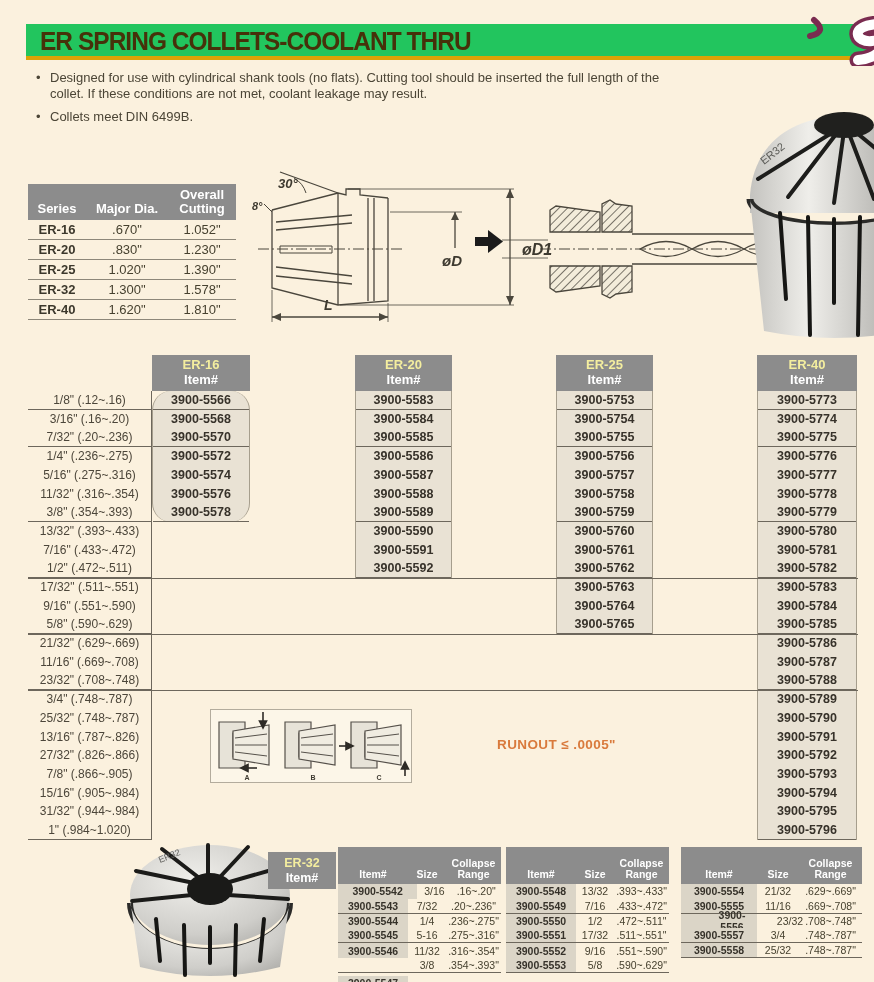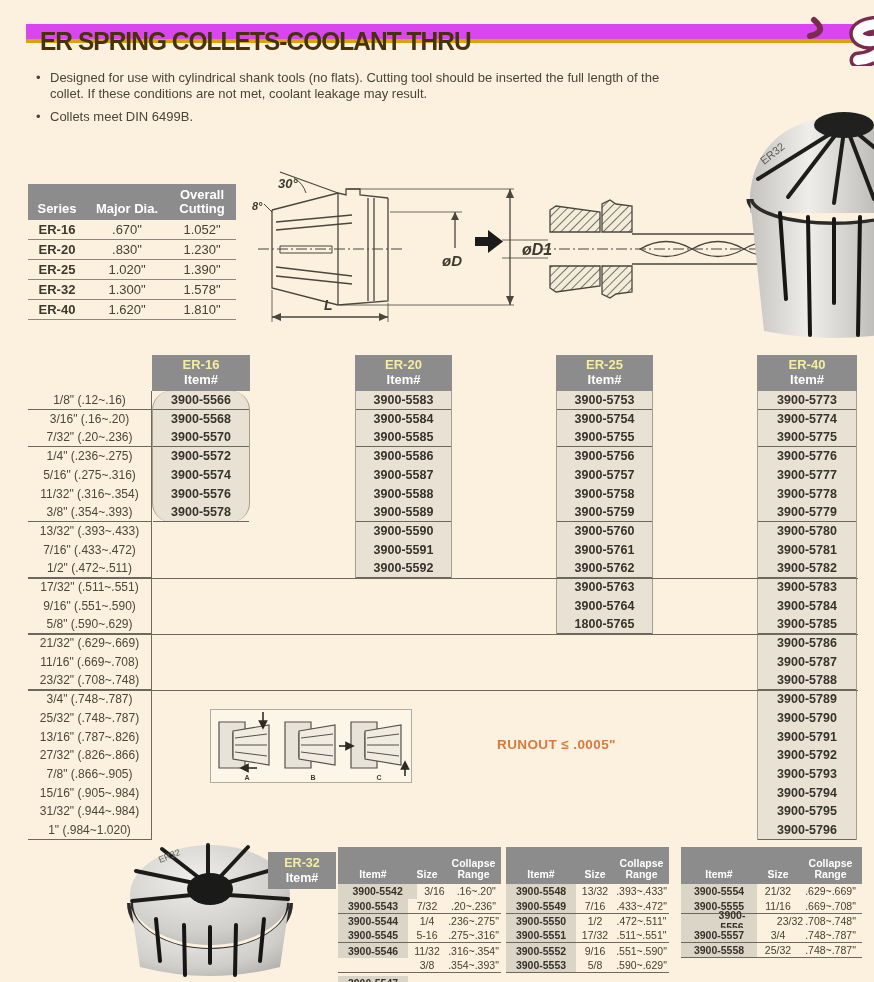--- a/index.html
+++ b/index.html
@@ -1,21 +1,21 @@
 <!DOCTYPE html>
 <html><head>
 <meta charset="utf-8">
 <style>
   html,body{margin:0;padding:0;background:#fbf1de;}
   #page{position:relative;width:874px;height:982px;background:#fbf1de;overflow:hidden;
         font-family:"Liberation Sans",sans-serif;color:#46412f;}
   *{box-sizing:border-box;}
 
   
-  .title-bar{position:absolute;left:26px;top:24px;right:0;height:19px;background:#d946ef;
+  .title-bar{position:absolute;left:26px;top:24px;right:0;height:36px;background:#22c55e;
              border-bottom:4px solid #dba306;}
   .title-text{position:absolute;left:14px;top:2px;font-size:26px;font-weight:800;color:#46310a;
               letter-spacing:-1px;transform:scaleX(.94);transform-origin:left;white-space:nowrap;}
   #logo-frag{position:absolute;right:0;top:16px;width:112px;height:50px;pointer-events:none;}
 
   
   .bullets{position:absolute;left:36px;top:70px;width:660px;font-size:13px;line-height:1.25;color:#4b4536;}
   .bullet{display:flex;margin-bottom:6px;}
   .bullet .dot{width:14px;flex:none;}
 
@@ -300,21 +300,21 @@
           <div class="item-row brk">3900-5755</div>
           <div class="item-row">3900-5756</div>
           <div class="item-row">3900-5757</div>
           <div class="item-row">3900-5758</div>
           <div class="item-row brk">3900-5759</div>
           <div class="item-row">3900-5760</div>
           <div class="item-row">3900-5761</div>
           <div class="item-row brk">3900-5762</div>
           <div class="item-row">3900-5763</div>
           <div class="item-row">3900-5764</div>
-          <div class="item-row brk">1800-5765</div>
+          <div class="item-row brk">3900-5765</div>
         </div>
         <div class="item-col" style="left: 729px; width: 100px;">
           <div class="item-row brk">3900-5773</div>
           <div class="item-row">3900-5774</div>
           <div class="item-row brk">3900-5775</div>
           <div class="item-row">3900-5776</div>
           <div class="item-row">3900-5777</div>
           <div class="item-row">3900-5778</div>
           <div class="item-row brk">3900-5779</div>
           <div class="item-row">3900-5780</div>

